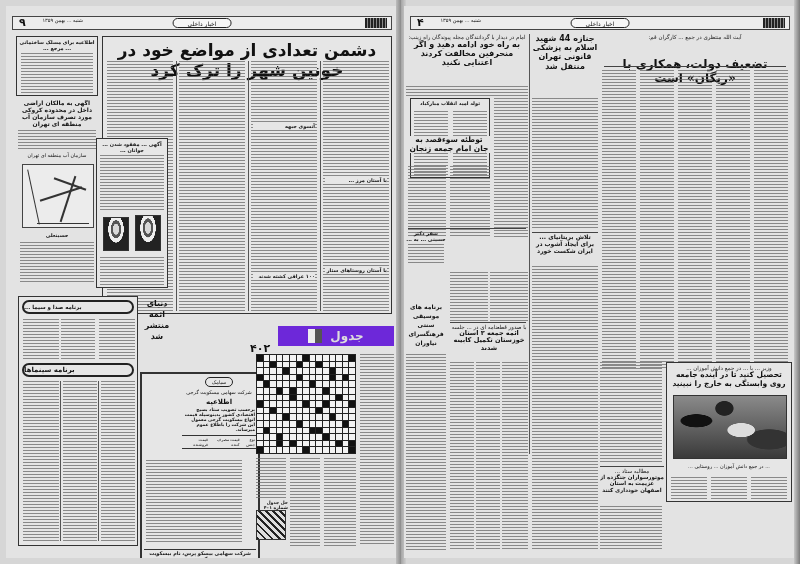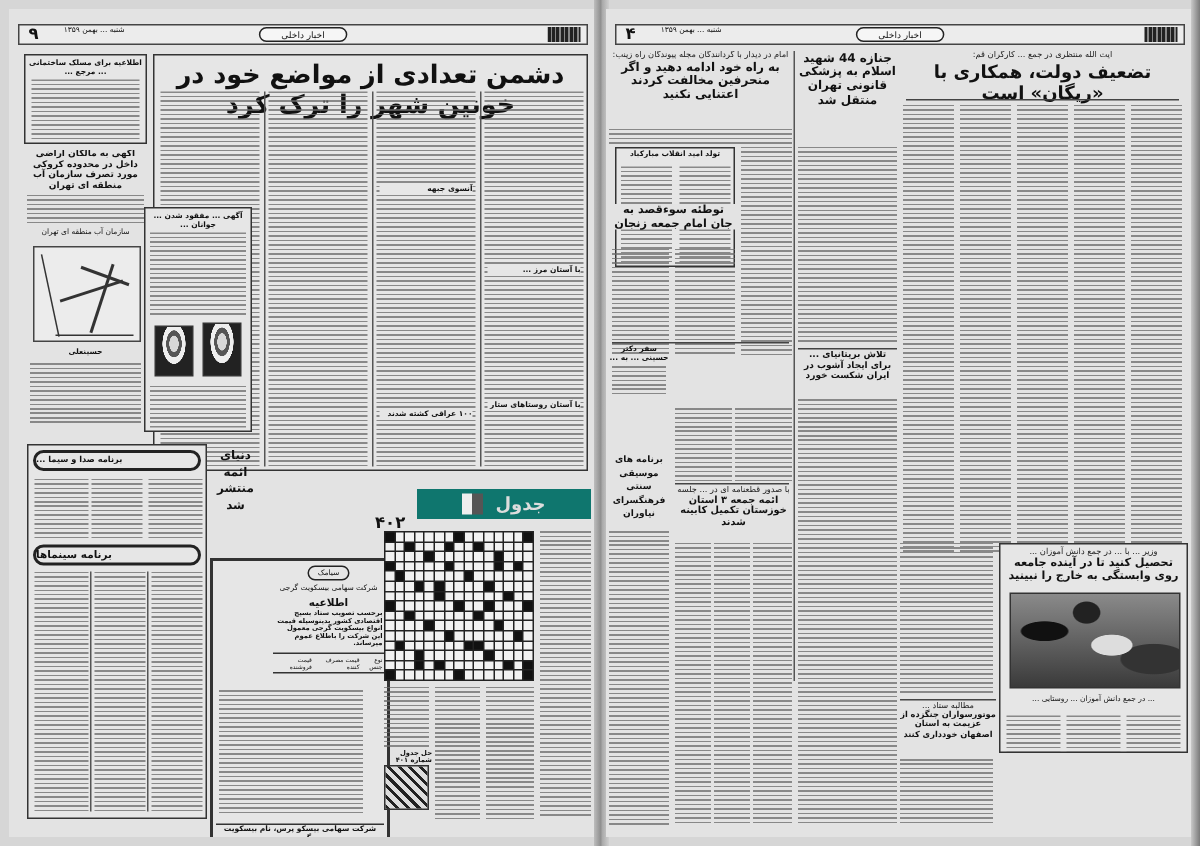--- a/index.html
+++ b/index.html
@@ -31,21 +31,21 @@
   .photo.big { background:
       radial-gradient(ellipse at 20% 40%, #111 0 12%, transparent 13%),
       radial-gradient(ellipse at 45% 20%, #222 0 10%, transparent 11%),
       radial-gradient(ellipse at 60% 55%, #ddd 0 14%, transparent 15%),
       radial-gradient(ellipse at 85% 70%, #333 0 16%, transparent 17%),
       linear-gradient(180deg,#8a8a8a,#3a3a3a); }
 
   .map { position: absolute; border: 1px solid #444; background: #ececec; }
   .map .road { position: absolute; background: #333; }
 
-  .crossword-header { position: absolute; background: #0f766e; color: #ddd; font-weight: bold; display: flex; align-items: center; justify-content: center; }
+  .crossword-header { position: absolute; background: #6d28d9; color: #ddd; font-weight: bold; display: flex; align-items: center; justify-content: center; }
   .grid { position: absolute; display: grid; grid-template-columns: repeat(15, 1fr); border: 1px solid #222; background: #222; gap: 1px; }
   .grid span { background: #f2f2f2; }
   .grid span.b { background: #111; }
 
   .banner { position: absolute; border: 2px solid #222; border-radius: 8px; background: #e6e6e6; direction: rtl; font-weight: bold; text-align: left; }
   .small { font-size: 5px; direction: rtl; }
 </style>
 </head>
 <body>
 
@@ -379,21 +379,21 @@
   <div class="page right">
     <div class="masthead">
       <span class="pgnum">۴</span>
       <span class="date">شنبه ... بهمن ۱۳۵۹</span>
       <span class="section">اخبار داخلی</span>
       <span class="logo"></span>
     </div>
 
     <div class="nobox" style="left:196px; top:28px; width:190px; height:520px;">
       <div class="kicker">آیت الله منتظری در جمع ... کارگران قم:</div>
-      <div class="headline" style="font-size:12px; margin-top:2px;">تضعیف دولت، همکاری با «ریگان» است</div>
+      <div class="headline" style="font-size:12px; margin-top:18px;">تضعیف دولت، همکاری با «ریگان» است</div>
       <div class="hrule" style="left:4px; right:4px; top:32px;"></div>
       <div class="text" style="left:2px; top:36px; width:34px; height:300px;"></div>
       <div class="text" style="left:40px; top:36px; width:34px; height:300px;"></div>
       <div class="text" style="left:78px; top:36px; width:34px; height:300px;"></div>
       <div class="text" style="left:116px; top:36px; width:34px; height:300px;"></div>
       <div class="text" style="left:154px; top:36px; width:34px; height:300px;"></div>
     </div>
 
     <div class="nobox" style="left:128px; top:28px; width:66px; height:60px;">
       <div class="headline" style="font-size:8px;">جنازه 44 شهید اسلام به پزشکی قانونی تهران منتقل شد</div>

